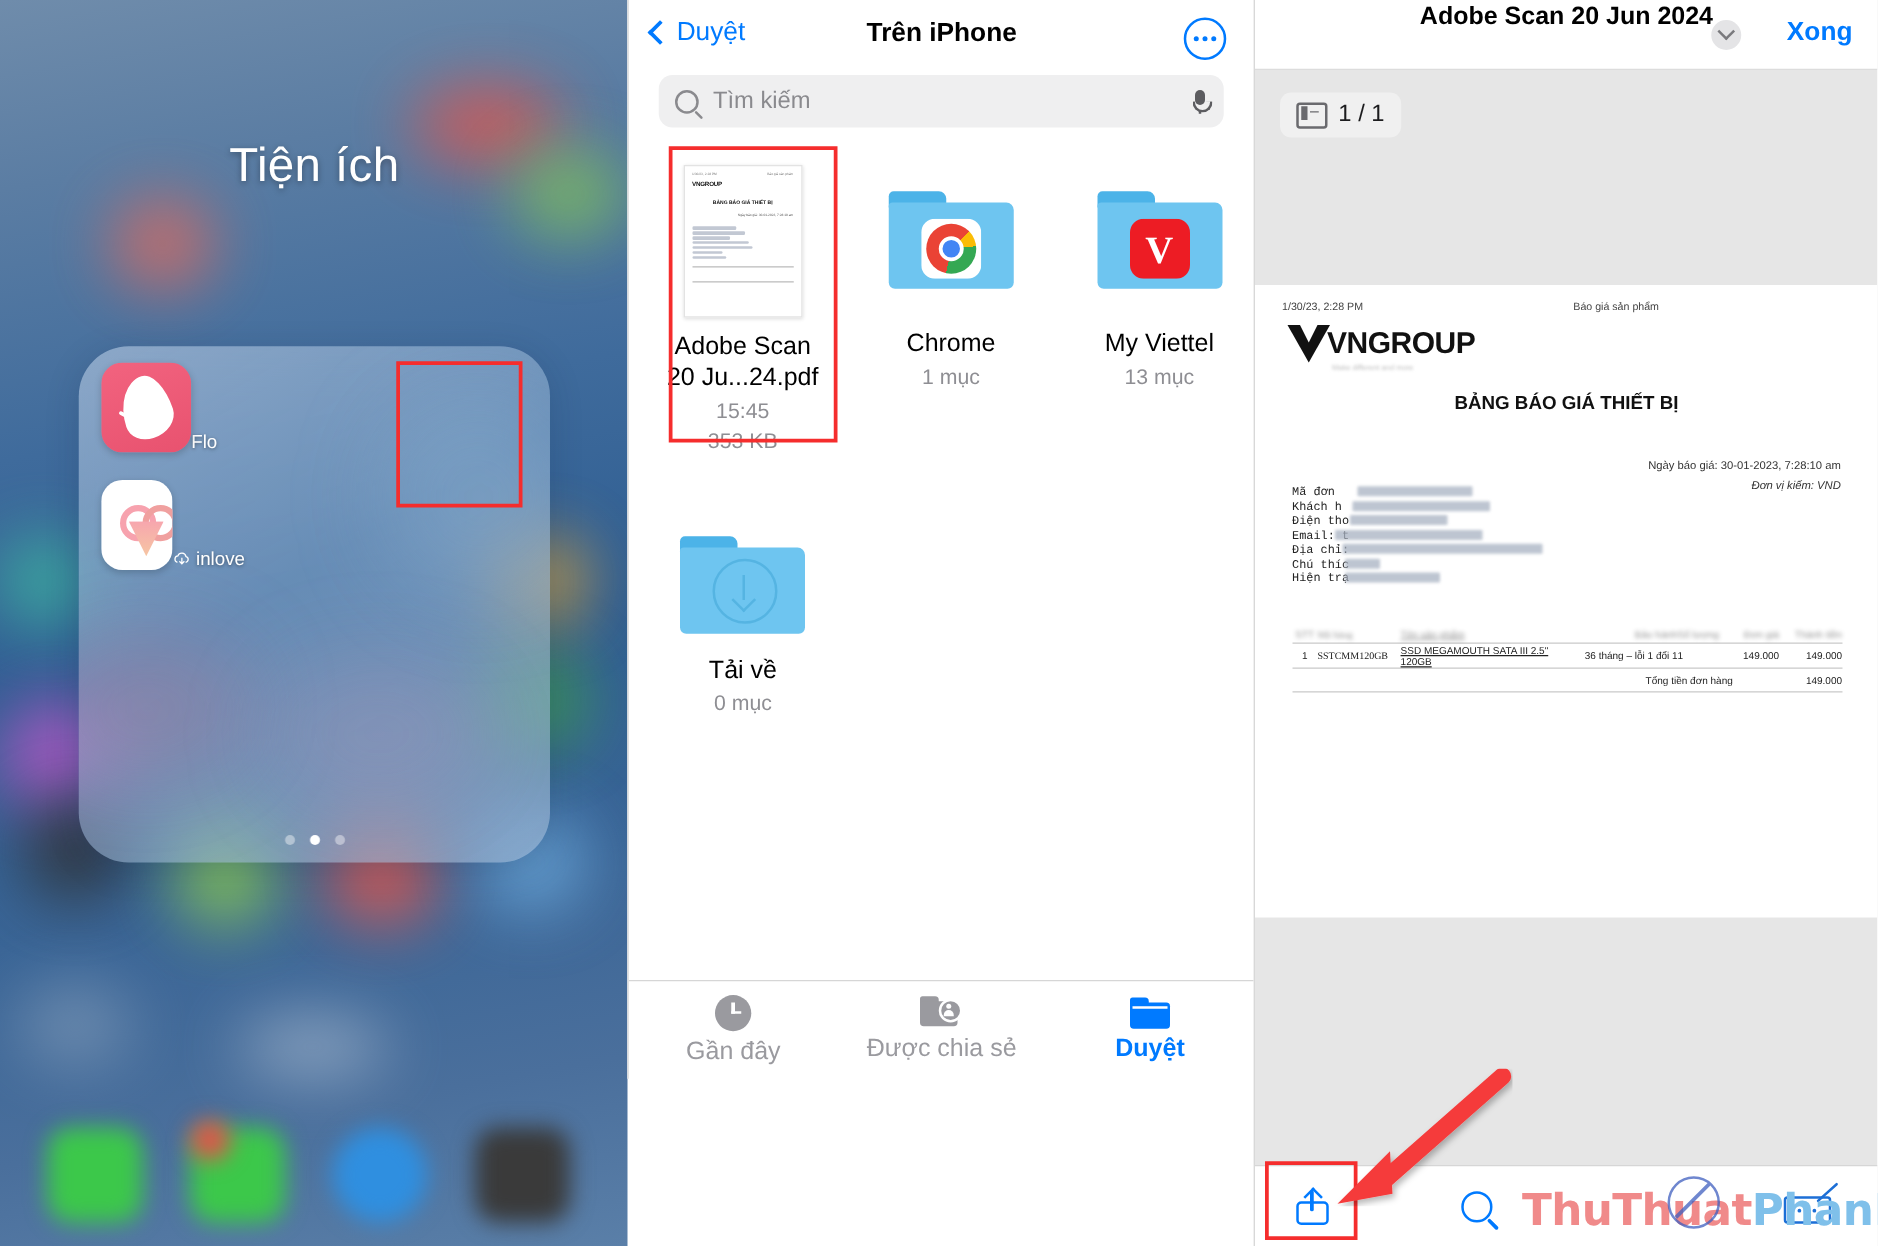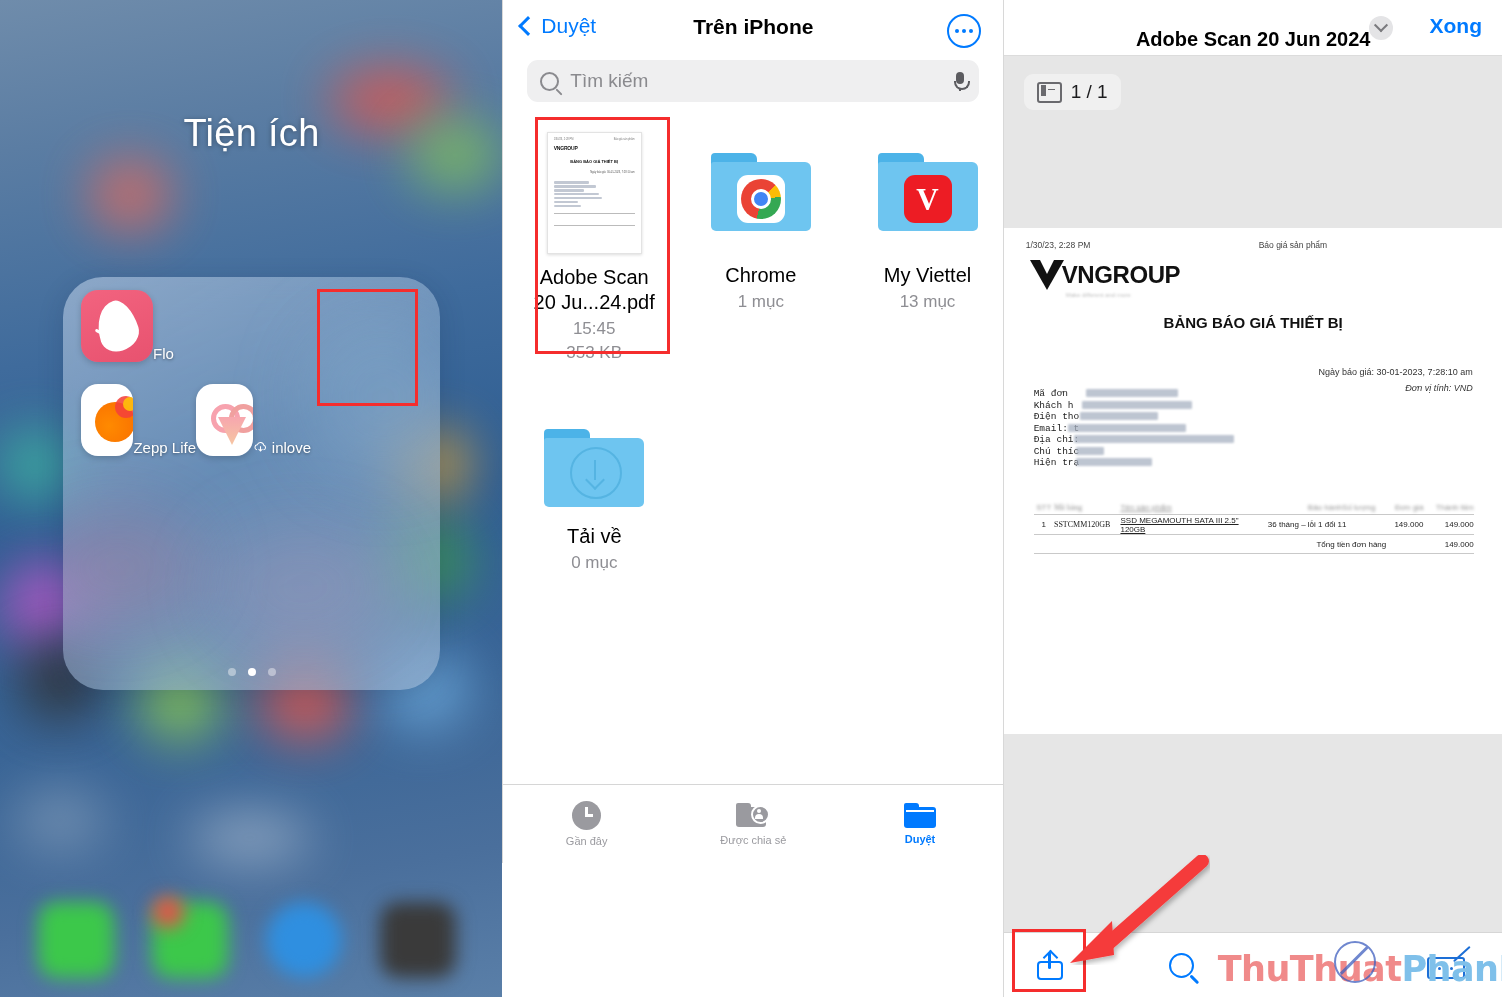--- a/index.html
+++ b/index.html
@@ -113,21 +113,21 @@
   
   .vn{position:absolute;inset:0;background:#17612e;display:flex;align-items:center;justify-content:center;}
   .vn-star{width:40px;height:40px;background:#f7d417;
     clip-path:polygon(50% 0%,61% 35%,98% 35%,68% 57%,79% 91%,50% 70%,21% 91%,32% 57%,2% 35%,39% 35%);
     display:flex;align-items:center;justify-content:center;}
   .vn-sh{width:15px;height:18px;background:#c61f26;border-radius:3px 3px 7px 7px;}
 
   .count{position:absolute;left:0;top:878px;width:500px;text-align:center;font-size:20px;font-weight:bold;color:#000;}
   .tabbar{position:absolute;left:0;bottom:0;width:500px;height:78px;border-top:1px solid #d6d6d6;display:flex;background:#fff;}
   .tab{flex:1;display:flex;flex-direction:column;align-items:center;justify-content:center;gap:5px;}
-  .tab span{font-size:11px;}
+  .tab span{font-size:20px;}
   .clock{width:29px;height:29px;border-radius:50%;background:#9a9a9f;position:relative;}
   .clock:before{content:"";position:absolute;left:13px;top:6px;width:2.5px;height:9px;background:#fff;}
   .clock:after{content:"";position:absolute;left:13px;top:13px;width:8px;height:2.5px;background:#fff;}
   .shared{width:34px;height:26px;position:relative;}
   .sh-tab{position:absolute;left:0;top:0;width:15px;height:6px;background:#9a9a9f;border-radius:2px 3px 0 0;}
   .sh-bd{position:absolute;left:0;top:4px;width:30px;height:20px;background:#9a9a9f;border-radius:2px 3px 3px 3px;}
   .sh-pr{position:absolute;right:0;top:2px;width:15px;height:15px;border-radius:50%;background:#9a9a9f;border:2.5px solid #fff;}
   .sh-pr:before{content:"";position:absolute;left:3.5px;top:2px;width:4px;height:4px;border-radius:50%;background:#fff;}
   .sh-pr:after{content:"";position:absolute;left:1.5px;top:7px;width:8px;height:5px;border-radius:4px 4px 0 0;background:#fff;}
   .bfold{width:32px;height:25px;position:relative;}
@@ -141,21 +141,21 @@
   .md-logo{margin-top:3px;font-size:5px;font-weight:bold;color:#111;letter-spacing:-.2px;}
   .md-t{margin-top:7px;text-align:center;font-size:4px;font-weight:bold;color:#111;}
   .md-r{margin-top:6px;text-align:right;font-size:2.6px;color:#555;}
   .md-blk{margin-top:6px;}
   .md-ln{height:2.5px;margin-bottom:1.4px;background:#9aa4b5;opacity:.6;border-radius:1px;}
   .md-tbl{margin-top:6px;border-top:.4px solid #bbb;border-bottom:.4px solid #bbb;height:11px;}
 
   
   .panel3{position:relative;width:499px;height:997px;background:#e6e6e6;border-left:1px solid #d8d8d8;overflow:hidden;}
   .p3-nav{position:relative;height:55px;background:#fff;border-bottom:1px solid #dcdcdc;}
-  .p3-title{position:absolute;left:0;top:28px;width:499px;text-align:center;font-size:20px;font-weight:bold;color:#000;}
+  .p3-title{position:absolute;left:0;top:2px;width:499px;text-align:center;font-size:20px;font-weight:bold;color:#000;}
   .p3-chev{position:absolute;left:365px;top:16px;width:24px;height:24px;border-radius:50%;background:#e4e4e6;display:flex;align-items:center;justify-content:center;}
   .p3-chev i{width:8px;height:8px;border-right:2px solid #7a7a7e;border-bottom:2px solid #7a7a7e;transform:rotate(45deg) translate(-2px,-2px);display:block;}
   .p3-done{position:absolute;right:20px;top:14px;font-size:21px;color:#007aff;font-weight:bold;}
   .pagepill{position:absolute;left:20px;top:74px;height:36px;background:#f0f0f0;border-radius:9px;display:flex;align-items:center;gap:9px;padding:0 13px;}
   .pp-ic{width:21px;height:17px;border:2px solid #6a6a6e;border-radius:3px;position:relative;}
   .pp-ic:before{content:"";position:absolute;left:2px;top:1px;width:5px;height:11px;background:#6a6a6e;}
   .pp-ic:after{content:"";position:absolute;left:9px;top:3px;width:7px;height:7px;border:1.5px solid #6a6a6e;border-width:0 0 0 0;background:
      linear-gradient(#6a6a6e,#6a6a6e) no-repeat center/100% 1.4px;}
   .pp-tx{font-size:19px;color:#1c1c1e;}
   .docpage{position:absolute;left:0;top:228px;width:499px;height:506px;background:#fff;}
@@ -242,29 +242,20 @@
             <div class="flo-bg"></div>
               <div class="flo-feather"></div>
               <div class="flo-quill"></div>
           </div>
           <div class="app-label">Flo</div>
         </div>
       </div>
       <div class="app-row" style="margin-top:22px;">
         <div class="app-cell">
           <div class="app-icon">
-            <div class="zp-bg"></div>
-              <div class="zp-o"></div>
-              <div class="zp-r"></div>
-              <div class="zp-y"></div>
-          </div>
-          <div class="app-label">Zepp Life</div>
-        </div>
-        <div class="app-cell">
-          <div class="app-icon">
             <div class="il-bg"></div>
               <div class="il-l"></div>
               <div class="il-r"></div>
               <div class="il-v"></div>
           </div>
           <div class="app-label with-dl">
             <span class="dl-icon">
               <svg viewBox="0 0 16 16" width="15" height="15">
                   <path d="M4.2 10.5a2.8 2.8 0 0 1 .4-5.5 3.6 3.6 0 0 1 6.9.6 2.5 2.5 0 0 1-.3 4.9" fill="none" stroke="#fff" stroke-width="1.1"></path>
                   <path d="M8 6.6v5M5.9 9.6 8 11.8l2.1-2.2" fill="none" stroke="#fff" stroke-width="1.1"></path>
@@ -447,21 +438,21 @@
         <div class="dp-hd">1/30/23, 2:28 PM</div>
         <div class="dp-hd2">Báo giá sản phẩm</div>
         <div class="dp-logo">
           <span class="dp-v"></span>
           <span class="dp-nm">VNGROUP</span>
         </div>
         <div class="dp-sub">Make different and more</div>
         <div class="dp-title">BẢNG BÁO GIÁ THIẾT BỊ</div>
         <div class="dp-right">
           <div>Ngày báo giá: 30-01-2023, 7:28:10 am</div>
-          <div><em>Đơn vị tính: VND</em></div>
+          <div><em>Đơn vị kiếm: VND</em></div>
         </div>
         <div class="dp-info">
           <div><span>Mã đơn</span><span class="dp-blur" style="left:52px;width:92px;"></span></div>
           <div><span>Khách h</span><span class="dp-blur" style="left:48px;width:110px;"></span></div>
           <div><span>Điện tho</span><span class="dp-blur" style="left:46px;width:78px;"></span></div>
           <div><span>Email: t</span><span class="dp-blur" style="left:34px;width:118px;"></span></div>
           <div><span>Địa chỉ:</span><span class="dp-blur" style="left:40px;width:160px;"></span></div>
           <div><span>Chú thíc</span><span class="dp-blur" style="left:42px;width:28px;"></span></div>
           <div><span>Hiện trạ</span><span class="dp-blur" style="left:42px;width:76px;"></span></div>
         </div>

